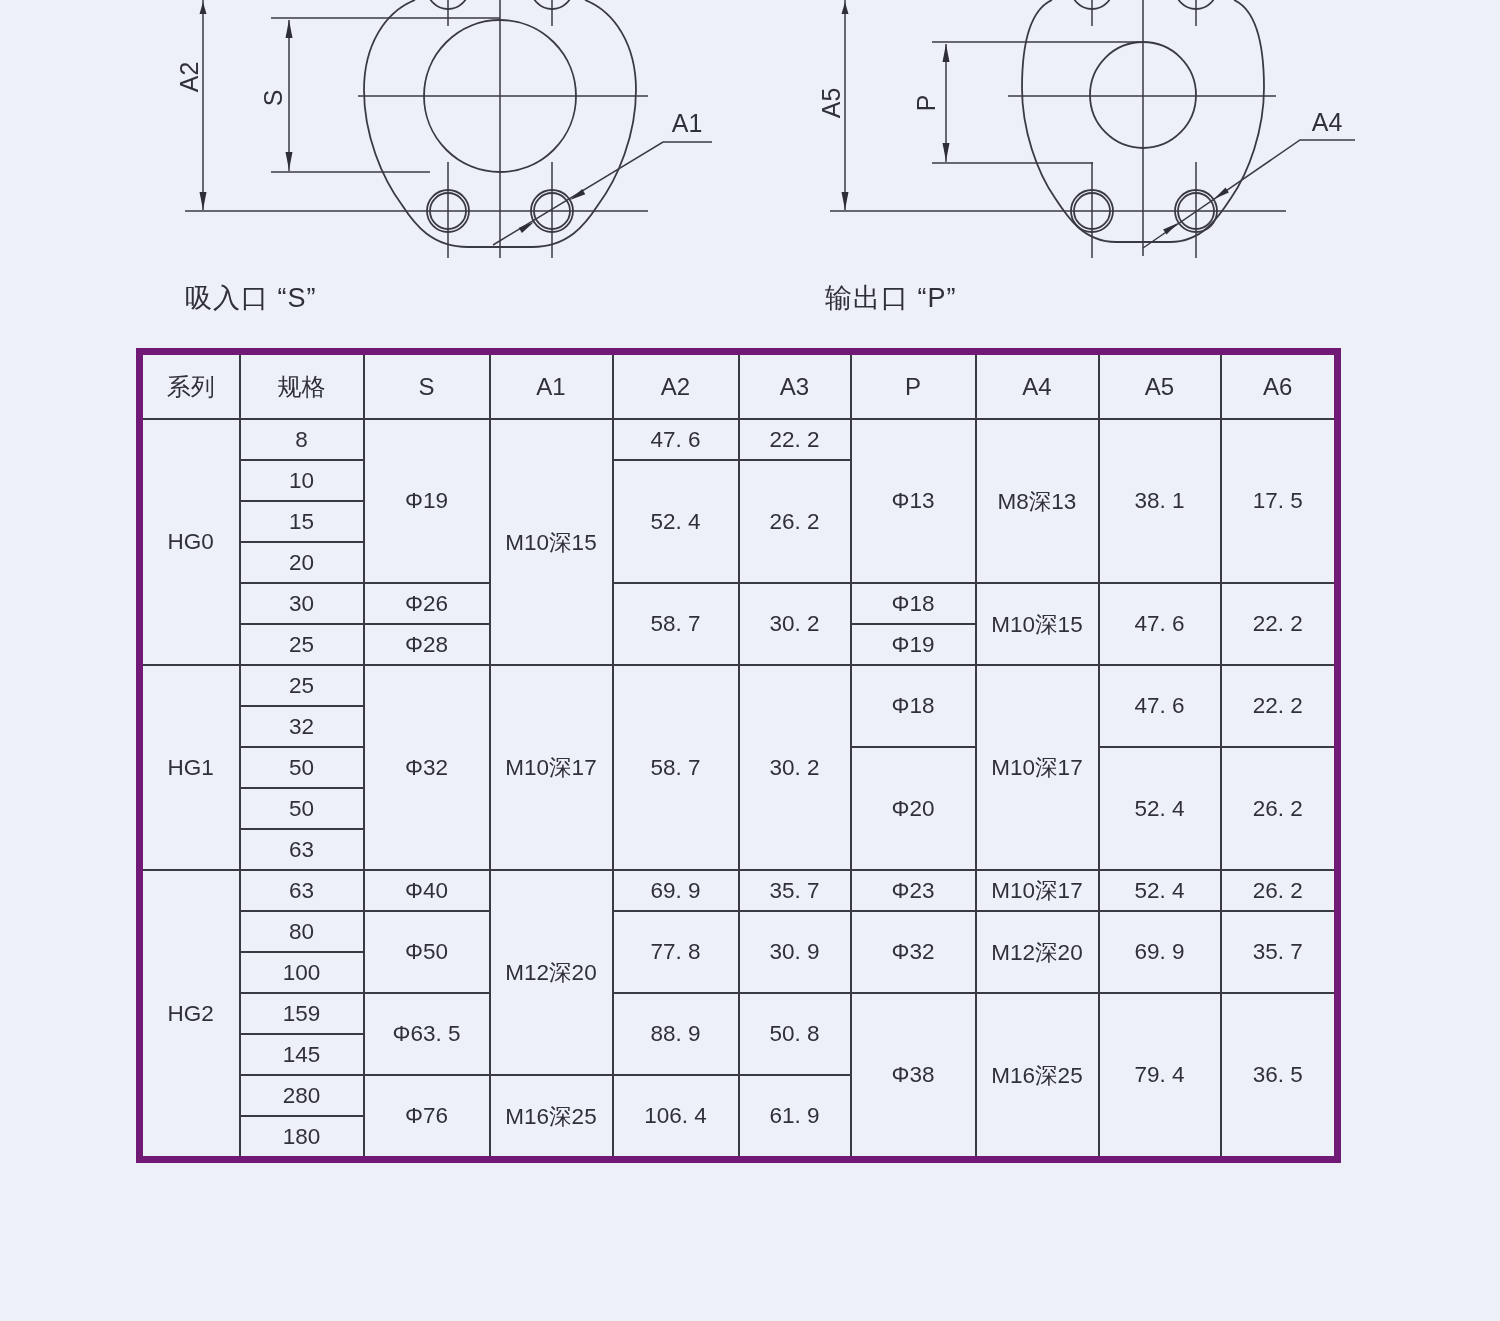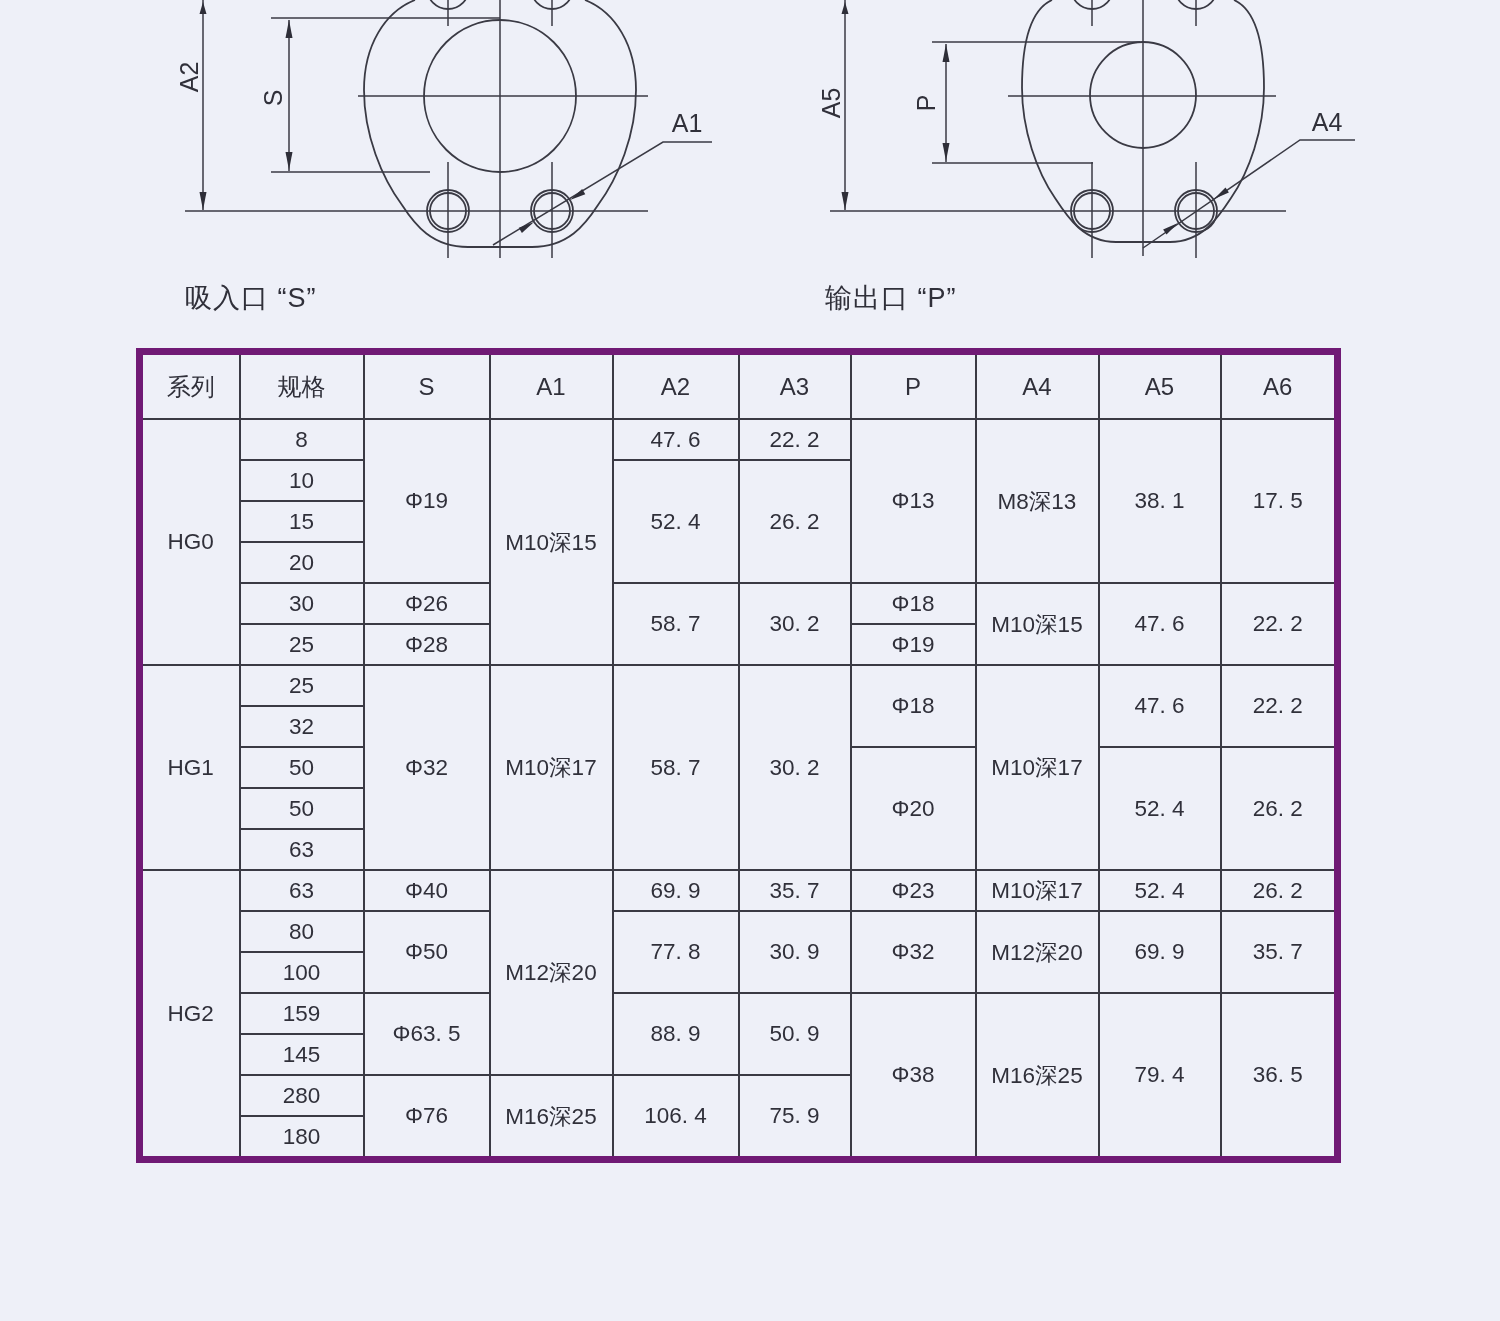--- a/index.html
+++ b/index.html
@@ -236,33 +236,33 @@
         <td rowspan="2">69. 9</td>
         <td rowspan="2">35. 7</td>
       </tr>
       <tr>
         <td>100</td>
       </tr>
       <tr>
         <td>159</td>
         <td rowspan="2">Φ63. 5</td>
         <td rowspan="2">88. 9</td>
-        <td rowspan="2">50. 9</td>
+        <td rowspan="2">50. 8</td>
         <td rowspan="4">Φ38</td>
         <td rowspan="4">M16深25</td>
         <td rowspan="4">79. 4</td>
         <td rowspan="4">36. 5</td>
       </tr>
       <tr>
         <td>145</td>
       </tr>
       <tr>
         <td>280</td>
         <td rowspan="2">Φ76</td>
         <td rowspan="2">M16深25</td>
         <td rowspan="2">106. 4</td>
-        <td rowspan="2">75. 9</td>
+        <td rowspan="2">61. 9</td>
       </tr>
       <tr>
         <td>180</td>
       </tr>
     </tbody>
 </table>
 
 </body></html>

